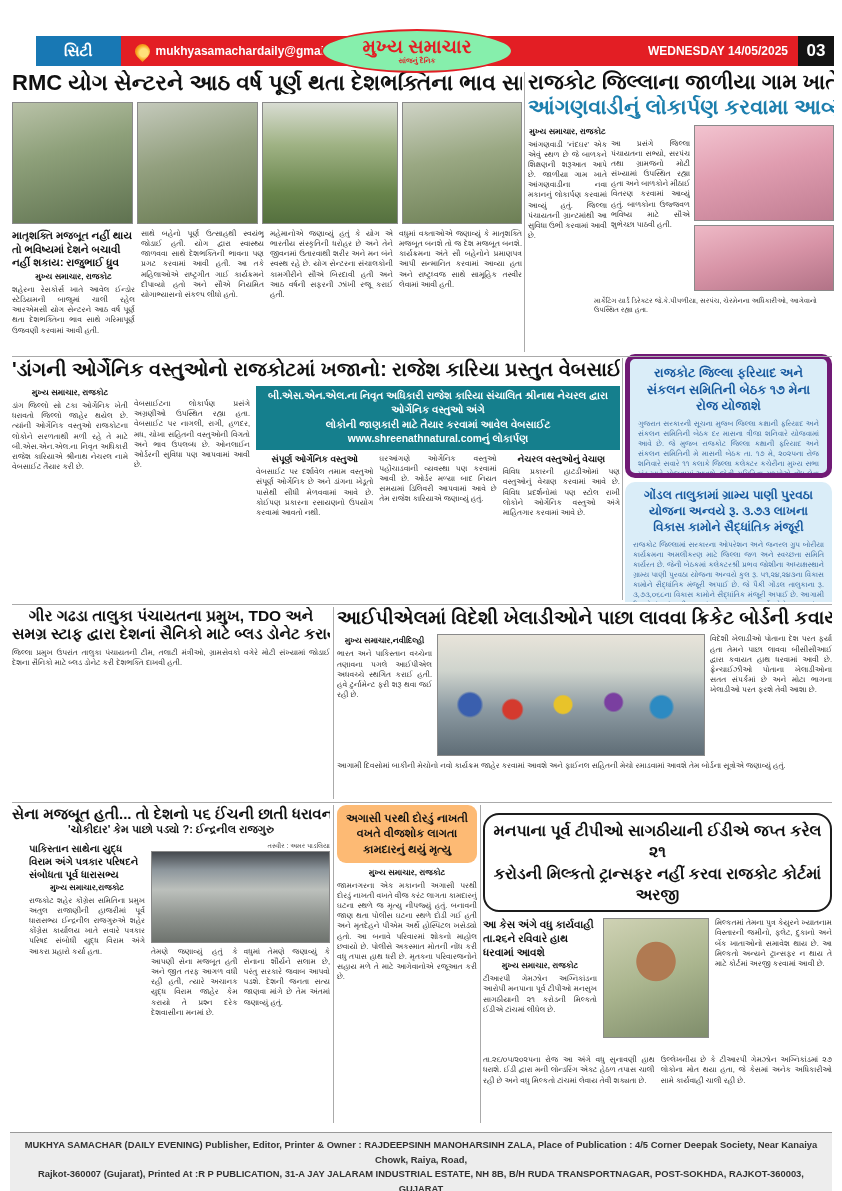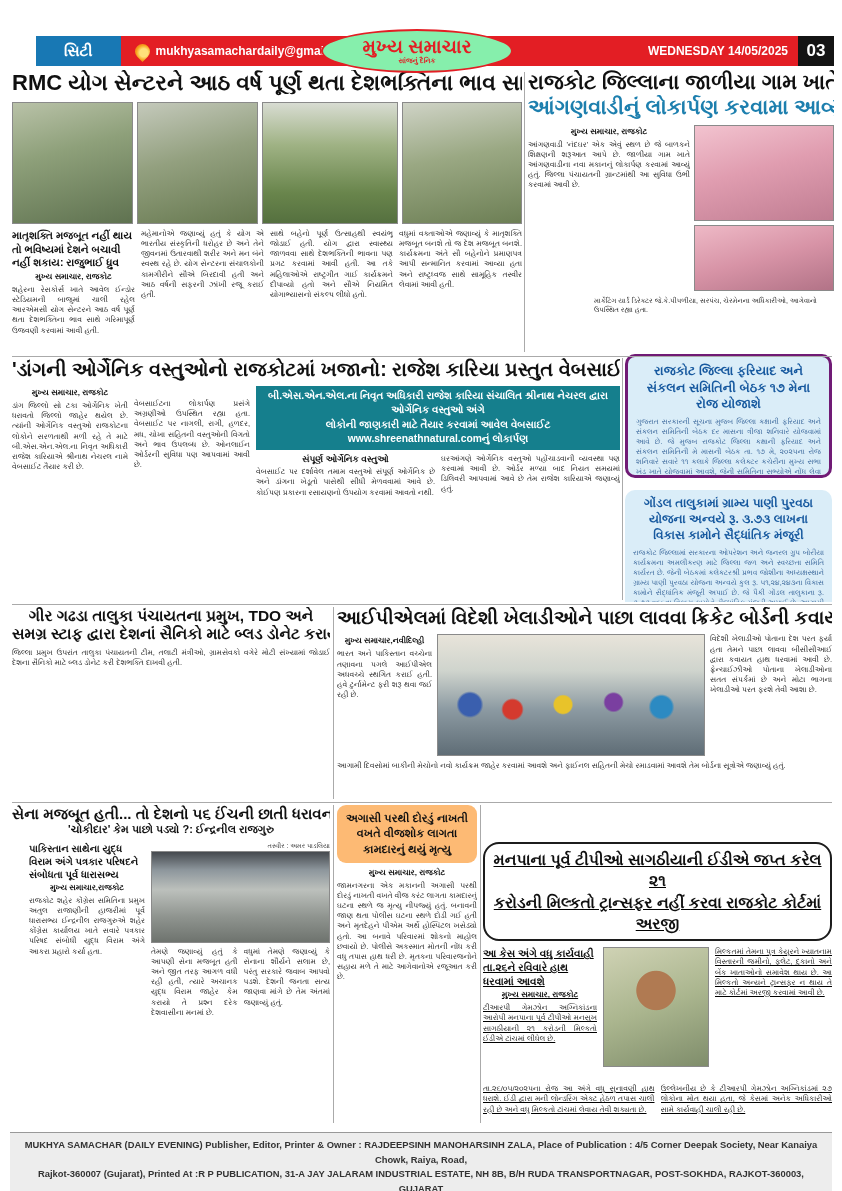--- a/index.html
+++ b/index.html
@@ -54,21 +54,21 @@
     radial-gradient(circle at 84% 60%, #2c8ac2 0 4.5%, transparent 5.5%),
     linear-gradient(180deg,#e8e4da 0%,#cfd4cd 30%,#8c9aa2 62%,#5f6d76 100%); }
   .ph-crowd { background:linear-gradient(180deg,#45494e 0%,#8d969c 20%,#bcc0bc 42%,#8f948f 72%,#6e736e 100%); }
   .ph-money { background:radial-gradient(circle at 50% 36%, #b07a52 0 21%, rgba(0,0,0,0) 22%),
                          linear-gradient(160deg,#cfd2b4 0%,#aab58e 50%,#7f8d6b 100%); }
 
   
   .teal-box { background:#157f8d; color:#fff; font-weight:bold; font-size:10.3px;
               text-align:center; line-height:1.4; padding:3px 6px; overflow:hidden; }
   .sb-box { background:#daedf8; border-radius:10px; padding:6px 8px; overflow:hidden; }
-  .sb-box.bordered { border:3px solid #701a75; }
+  .sb-box.bordered { border:5px solid #701a75; }
   .sb-h { color:#17599f; font-weight:bold; font-size:12.8px; text-align:center; line-height:1.3; }
   .sb-b { color:#3a679b; font-size:7.3px; line-height:1.38; text-align:justify; margin-top:4px; }
   .gray-box { background:#fdba74; border-radius:9px; padding:6px 5px; font-weight:bold;
               font-size:11.3px; line-height:1.35; text-align:center; color:#111; }
   .ed-box { border:2px solid #1c1c1c; border-radius:16px; padding:5px 8px; font-weight:bold;
             font-size:15.8px; text-align:center; line-height:1.35; color:#101010; overflow:hidden; }
   .credit { font-size:6.6px; color:#333; text-align:right; margin-bottom:1px; }
 
   .vline { position:absolute; width:1px; background:#aaa; }
   .hline { position:absolute; height:1px; background:#aaa; }
@@ -101,34 +101,35 @@
       <div class="ph ph-yoga2" style="width:121px; height:122px;"></div>
       <div class="ph ph-yoga3" style="width:136px; height:122px;"></div>
       <div class="ph ph-yoga4" style="width:120px; height:122px;"></div>
     </div>
     <div class="cols" style="margin-top:5px; height:118px;">
       <div class="col">
         <div class="subhead hl wrap" style="text-align:left; font-size:10.5px;">માતૃશક્તિ મજબૂત નહીં થાય તો ભવિષ્યમાં દેશને બચાવી નહીં શકાય: રાજુભાઈ ધ્રુવ</div>
         <div class="byline">મુખ્ય સમાચાર, રાજકોટ</div>
         <div class="bt">શહેરના રેસકોર્સ ખાતે આવેલ ઈન્ડોર સ્ટેડિયમની બાજુમાં ચાલી રહેલ આરએમસી યોગ સેન્ટરને આઠ વર્ષ પૂર્ણ થતા દેશભક્તિના ભાવ સાથે ગરિમાપૂર્ણ ઉજવણી કરવામાં આવી હતી.</div>
       </div>
+      <div class="col bt">સાથે બહેનો પૂર્ણ ઉત્સાહથી સ્વયંભૂ જોડાઈ હતી. યોગ દ્વારા સ્વાસ્થ્ય જાળવવા સાથે દેશભક્તિની ભાવના પણ પ્રગટ કરવામાં આવી હતી. આ તકે મહિલાઓએ રાષ્ટ્રગીત ગાઈ કાર્યક્રમને દીપાવ્યો હતો અને સૌએ નિયમિત યોગાભ્યાસનો સંકલ્પ લીધો હતો.</div>
       <div class="col bt">મહેમાનોએ જણાવ્યું હતું કે યોગ એ ભારતીય સંસ્કૃતિની ધરોહર છે અને તેને જીવનમાં ઉતારવાથી શરીર અને મન બંને સ્વસ્થ રહે છે. યોગ સેન્ટરના સંચાલકોની કામગીરીને સૌએ બિરદાવી હતી અને આઠ વર્ષની સફરની ઝાંખી રજૂ કરાઈ હતી.</div>
-      <div class="col bt">સાથે બહેનો પૂર્ણ ઉત્સાહથી સ્વયંભૂ જોડાઈ હતી. યોગ દ્વારા સ્વાસ્થ્ય જાળવવા સાથે દેશભક્તિની ભાવના પણ પ્રગટ કરવામાં આવી હતી. આ તકે મહિલાઓએ રાષ્ટ્રગીત ગાઈ કાર્યક્રમને દીપાવ્યો હતો અને સૌએ નિયમિત યોગાભ્યાસનો સંકલ્પ લીધો હતો.</div>
       <div class="col bt">વધુમાં વક્તાઓએ જણાવ્યું કે માતૃશક્તિ મજબૂત બનશે તો જ દેશ મજબૂત બનશે. કાર્યક્રમના અંતે સૌ બહેનોને પ્રમાણપત્ર આપી સન્માનિત કરવામાં આવ્યા હતા અને રાષ્ટ્રધ્વજ સાથે સામૂહિક તસ્વીર લેવામાં આવી હતી.</div>
     </div>
   </div>
 
   <div class="art" style="left:528px; top:70px; width:306px; height:284px;">
     <div class="hl" style="font-size:21px;">રાજકોટ જિલ્લાના જાળીયા ગામ ખાતે</div>
     <div class="hl" style="font-size:21px; color:#1d7fae;">આંગણવાડીનું લોકાર્પણ કરવામા આવ્યું</div>
     <div class="cols" style="margin-top:5px; gap:4px; height:168px;">
       <div class="col">
         <div class="byline">મુખ્ય સમાચાર, રાજકોટ</div>
         <div class="bt">આંગણવાડી 'નંદઘર' એક એવું સ્થળ છે જે બાળકને શિક્ષણની શરૂઆત આપે છે. જાળીયા ગામ ખાતે આંગણવાડીના નવા મકાનનું લોકાર્પણ કરવામાં આવ્યું હતું. જિલ્લા પંચાયતની ગ્રાન્ટમાંથી આ સુવિધા ઉભી કરવામાં આવી છે.</div>
       </div>
+      <div class="col bt" style="padding-top:14px;">આ પ્રસંગે જિલ્લા પંચાયતના સભ્યો, સરપંચ તથા ગ્રામજનો મોટી સંખ્યામાં ઉપસ્થિત રહ્યા હતા અને બાળકોને મીઠાઈ વિતરણ કરવામાં આવ્યું હતું. બાળકોના ઉજ્જવળ ભવિષ્ય માટે સૌએ શુભેચ્છા પાઠવી હતી.</div>
       <div style="width:140px; flex:none;">
         <div class="ph ph-pink1" style="width:140px; height:96px;"></div>
         <div class="ph ph-pink2" style="width:140px; height:66px; margin-top:4px;"></div>
       </div>
     </div>
     <div class="cap" style="margin-top:3px; margin-left:66px;">માર્કેટિંગ યાર્ડ ડિરેક્ટર જે.કે.પીપળીયા, સરપંચ, ચેરમેનના અધિકારીઓ, આગેવાનો ઉપસ્થિત રહ્યા હતા.</div>
   </div>
 
   <div class="art" style="left:12px; top:358px; width:608px; height:242px;">
     <div class="hl" style="font-size:19.5px;">'ડાંગની ઓર્ગેનિક વસ્તુઓનો રાજકોટમાં ખજાનો: રાજેશ કારિયા પ્રસ્તુત વેબસાઈટ પર પુષ્કળ માહિતી</div>
@@ -142,31 +143,35 @@
         <div class="teal-box">
           <div>બી.એસ.એન.એલ.ના નિવૃત અધિકારી રાજેશ કારિયા સંચાલિત શ્રીનાથ નેચરલ દ્વારા ઓર્ગેનિક વસ્તુઓ અંગે</div>
           <div>લોકોની જાણકારી માટે તૈયાર કરવામાં આવેલ વેબસાઈટ www.shreenathnatural.comનું લોકાર્પણ</div>
         </div>
         <div class="cols" style="margin-top:4px; height:160px;">
           <div class="col">
             <div class="subhead" style="font-size:9px; text-align:center;">સંપૂર્ણ ઓર્ગેનિક વસ્તુઓ</div>
             <div class="bt">વેબસાઈટ પર દર્શાવેલ તમામ વસ્તુઓ સંપૂર્ણ ઓર્ગેનિક છે અને ડાંગના ખેડૂતો પાસેથી સીધી મેળવવામાં આવે છે. કોઈપણ પ્રકારના રસાયણનો ઉપયોગ કરવામાં આવતો નથી.</div>
           </div>
           <div class="col bt">ઘરઆંગણે ઓર્ગેનિક વસ્તુઓ પહોંચાડવાની વ્યવસ્થા પણ કરવામાં આવી છે. ઓર્ડર મળ્યા બાદ નિયત સમયમાં ડિલિવરી આપવામાં આવે છે તેમ રાજેશ કારિયાએ જણાવ્યું હતું.</div>
+          <div class="col">
+            <div class="subhead" style="font-size:9px; text-align:center;">નેચરલ વસ્તુઓનું વેચાણ</div>
+            <div class="bt">વિવિધ પ્રકારની હાટડીઓમાં પણ વસ્તુઓનું વેચાણ કરવામાં આવે છે. વિવિધ પ્રદર્શનોમાં પણ સ્ટોલ રાખી લોકોને ઓર્ગેનિક વસ્તુઓ અંગે માહિતગાર કરવામાં આવે છે.</div>
+          </div>
         </div>
       </div>
     </div>
   </div>
 
   <div class="art" style="left:625px; top:354px; width:207px; height:248px;">
     <div class="sb-box bordered" style="height:124px;">
       <div class="sb-h">રાજકોટ જિલ્લા ફરિયાદ અને સંકલન સમિતિની બેઠક ૧૭ મેના રોજ યોજાશે</div>
       <div class="sb-b">ગુજરાત સરકારની સૂચના મુજબ જિલ્લા કક્ષાની ફરિયાદ અને સંકલન સમિતિની બેઠક દર માસના ત્રીજા શનિવારે યોજવામાં આવે છે. જે મુજબ રાજકોટ જિલ્લા કક્ષાની ફરિયાદ અને સંકલન સમિતિની મે માસની બેઠક તા. ૧૭ મે, ૨૦૨૫ના રોજ શનિવારે સવારે ૧૧ કલાકે જિલ્લા કલેક્ટર કચેરીના મુખ્ય સભા ખંડ ખાતે યોજવામાં આવશે, જેની સમિતિના સભ્યોએ નોંધ લેવા કલેક્ટર કચેરીની યાદીમાં જણાવાયું છે.</div>
     </div>
-    <div class="sb-box" style="height:152px; margin-top:12px;">
+    <div class="sb-box" style="height:152px; margin-top:4px;">
       <div class="sb-h" style="font-size:12.2px;">ગોંડલ તાલુકામાં ગ્રામ્ય પાણી પુરવઠા યોજના અન્વયે રૂ. ૩.૭૩ લાખના વિકાસ કામોને સૈદ્ધાંતિક મંજૂરી</div>
       <div class="sb-b">રાજકોટ જિલ્લામાં સરકારના ઓપરેશન અને જનરલ ગ્રુપ બોરીયા કાર્યક્રમના અમલીકરણ માટે જિલ્લા જળ અને સ્વચ્છતા સમિતિ કાર્યરત છે. જેની બેઠકમાં કલેક્ટરશ્રી પ્રભવ જોશીના અધ્યક્ષસ્થાને ગ્રામ્ય પાણી પુરવઠા યોજના અન્વયે કુલ રૂ. ૫૧,૨૪,૨૪૩ના વિકાસ કામોને સૈદ્ધાંતિક મંજૂરી અપાઈ છે. જે પૈકી ગોંડલ તાલુકાના રૂ. ૩,૭૩,૦૬૮ના વિકાસ કામોને સૈદ્ધાંતિક મંજૂરી અપાઈ છે. આગામી દિવસોમાં આંબરડી ગામમાં રૂ. ૧,૨૪,૨૦૮ના કર્વે, મેટોડા ગામમાં રૂ. ૬૨,૭૧૭ના કર્વે અને નાના મહિકા ગામમાં રૂ. ૧,૮૬,૧૪૩ના કર્વે હયાત બોર પર પમ્પિંગ મશીનરીની કામગીરી થશે, તેમ જિલ્લા જળ અને સ્વચ્છતા એકમની યાદીમાં જણાવાયું છે.</div>
     </div>
   </div>
 
   <div class="art" style="left:12px; top:607px; width:318px; height:192px;">
     <div class="hl" style="font-size:15.5px;">ગીર ગઢડા તાલુકા પંચાયતના પ્રમુખ, TDO અને</div>
     <div class="hl" style="font-size:15.5px;">સમગ્ર સ્ટાફ દ્વારા દેશનાં સૈનિકો માટે બ્લડ ડોનેટ કરાયું</div>
     <div class="bt" style="margin-top:4px;">જિલ્લા પ્રમુખ ઉપરાંત તાલુકા પંચાયતની ટીમ, તલાટી મંત્રીઓ, ગ્રામસેવકો વગેરે મોટી સંખ્યામાં જોડાઈ દેશના સૈનિકો માટે બ્લડ ડોનેટ કરી દેશભક્તિ દાખવી હતી.</div>
   </div>
@@ -203,21 +208,21 @@
       </div>
     </div>
   </div>
 
   <div class="art" style="left:337px; top:805px; width:140px; height:320px;">
     <div class="gray-box">અગાસી પરથી દોરડું નાખતી વખતે વીજશોક લાગતા કામદારનું થયું મૃત્યુ</div>
     <div class="byline" style="margin-top:5px;">મુખ્ય સમાચાર, રાજકોટ</div>
     <div class="bt" style="height:222px;">જામનગરના એક મકાનની અગાસી પરથી દોરડું નાખતી વખતે વીજ કરંટ લાગતા કામદારનું ઘટના સ્થળે જ મૃત્યુ નીપજ્યું હતું. બનાવની જાણ થતા પોલીસ ઘટના સ્થળે દોડી ગઈ હતી અને મૃતદેહને પીએમ અર્થે હોસ્પિટલ ખસેડ્યો હતો. આ બનાવે પરિવારમાં શોકનો માહોલ છવાયો છે. પોલીસે અકસ્માત મોતની નોંધ કરી વધુ તપાસ હાથ ધરી છે. મૃતકના પરિવારજનોને સહાય મળે તે માટે આગેવાનોએ રજૂઆત કરી છે.</div>
   </div>
 
-  <div class="art" style="left:483px; top:842px; width:349px; height:320px;text-decoration:underline;">
+  <div class="art" style="left:483px; top:813px; width:349px; height:320px;">
     <div class="ed-box">
       <div>મનપાના પૂર્વ ટીપીઓ સાગઠીયાની ઈડીએ જપ્ત કરેલ ૨૧</div>
       <div>કરોડની મિલ્કતો ટ્રાન્સફર નહીં કરવા રાજકોટ કોર્ટમાં અરજી</div>
     </div>
     <div class="cols" style="margin-top:6px; gap:6px;">
       <div class="col" style="max-width:114px;">
         <div class="subhead hl wrap" style="font-size:10.5px; text-align:left;">આ કેસ અંગે વધુ કાર્યવાહી તા.૨૬ને રવિવારે હાથ ધરવામાં આવશે</div>
         <div class="byline">મુખ્ય સમાચાર, રાજકોટ</div>
         <div class="bt" style="height:76px;">ટીઆરપી ગેમઝોન અગ્નિકાંડના આરોપી મનપાના પૂર્વ ટીપીઓ મનસુખ સાગઠીયાની ૨૧ કરોડની મિલ્કતો ઈડીએ ટાંચમાં લીધેલ છે.</div>
       </div>

